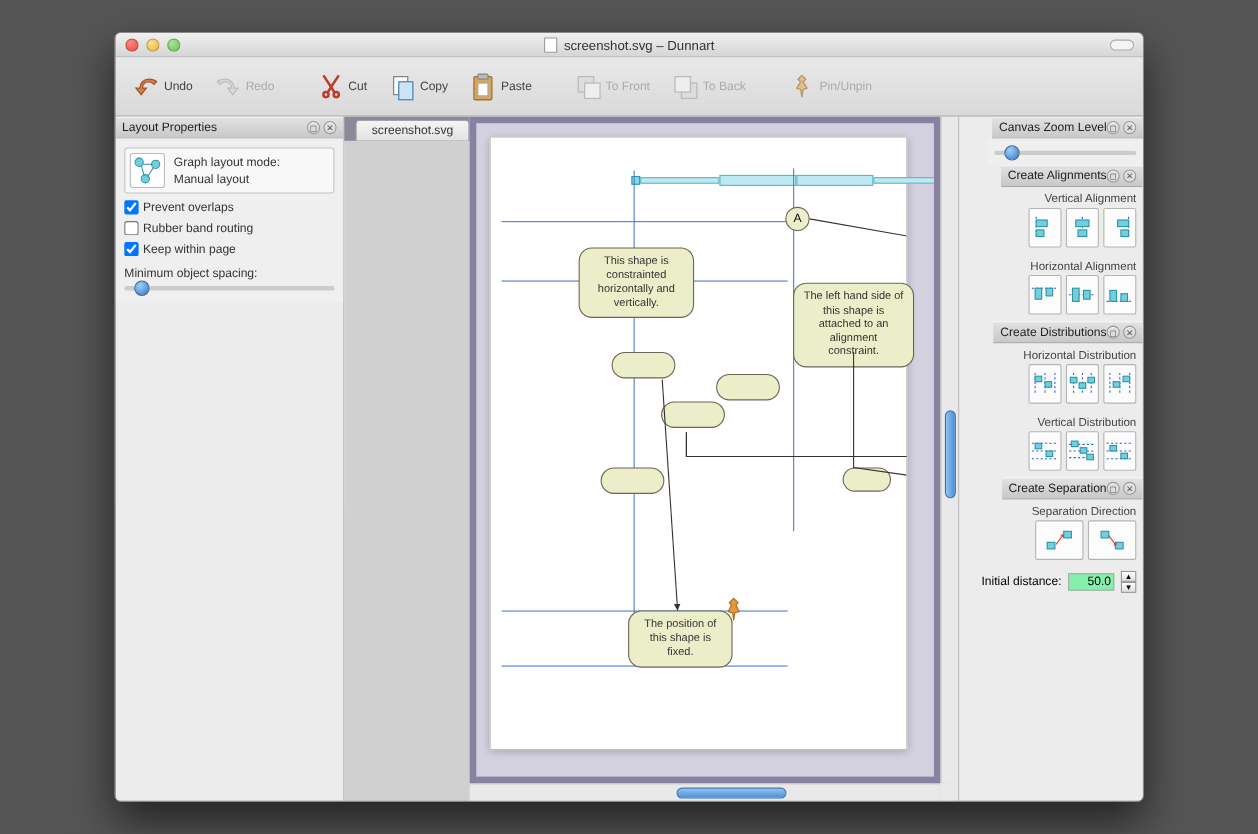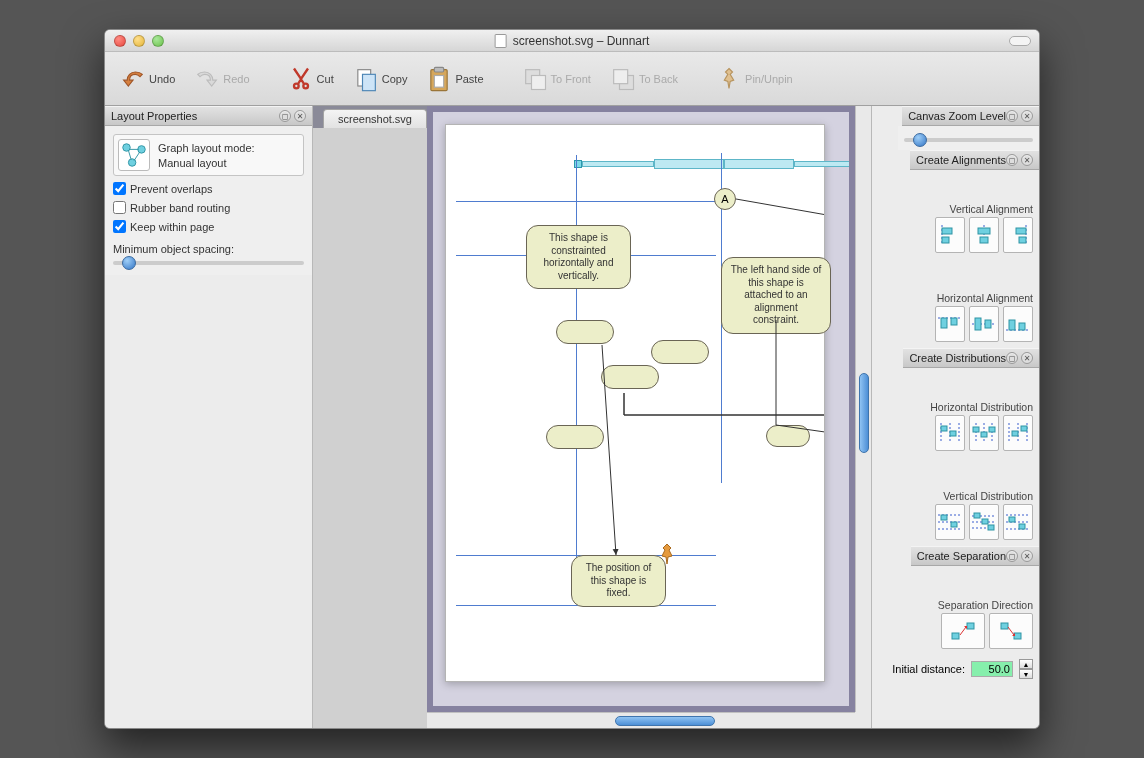--- a/index.html
+++ b/index.html
@@ -83,21 +83,21 @@
 .viewport { flex:1; position:relative; background:#d4d2e0; border:6px solid #8682a0; margin:0; overflow:hidden;}
 .page { position:absolute; left:12px; top:12px; right:24px; bottom:24px; background:#fff; box-shadow:0 2px 8px rgba(0,0,0,.25); border:1px solid #b4b4b4; }
 
 .hscroll { position:absolute; left:0; right:16px; bottom:0; height:16px; background:#e9e9e9; border-top:1px solid #c0c0c0;}
 .hscroll .thumb{ position:absolute; left:44%; width:100px; height:10px; top:3px; border-radius:6px; background:linear-gradient(#8fc3f3,#4d8fd6); border:1px solid #3e74ad;}
 .vscroll { position:absolute; top:0; right:0; bottom:16px; width:16px; background:#e9e9e9; border-left:1px solid #c0c0c0;}
 .vscroll .thumb{ position:absolute; top:44%; height:80px; width:10px; left:3px; border-radius:6px; background:linear-gradient(90deg,#8fc3f3,#4d8fd6); border:1px solid #3e74ad;}
 .scrollcorner{position:absolute;right:0;bottom:0;width:16px;height:16px;background:#e9e9e9;}
 
 
-.rsub { font-size:10.5px; color:#444; padding:21px 6px 2px;margin-top:12px; }
+.rsub { font-size:10.5px; color:#444; padding:5px 6px 2px; }
 .btnrow { display:flex; gap:4px; padding:0 6px 6px; }
 .iconbtn { flex:1; height:36px; border:1px solid #b4b4b4; border-radius:2px; background:#fcfcfc; display:flex; align-items:center; justify-content:center; box-shadow:0 1px 0 #fff inset;}
 .iconbtn svg{ width:28px; height:24px; }
 
 .initdist { display:flex; align-items:center; gap:6px; padding:4px 6px; font-size:11px;}
 .initdist input{ width:42px; font-size:11px; text-align:right; padding:1px 2px; border:1px solid #aaa; background:#86efac;}
 .stepper { width:14px; display:flex; flex-direction:column; }
 .stepper div{ height:10px; border:1px solid #999; background:linear-gradient(#fff,#ddd); font-size:7px; display:flex;align-items:center;justify-content:center;}
 
 

